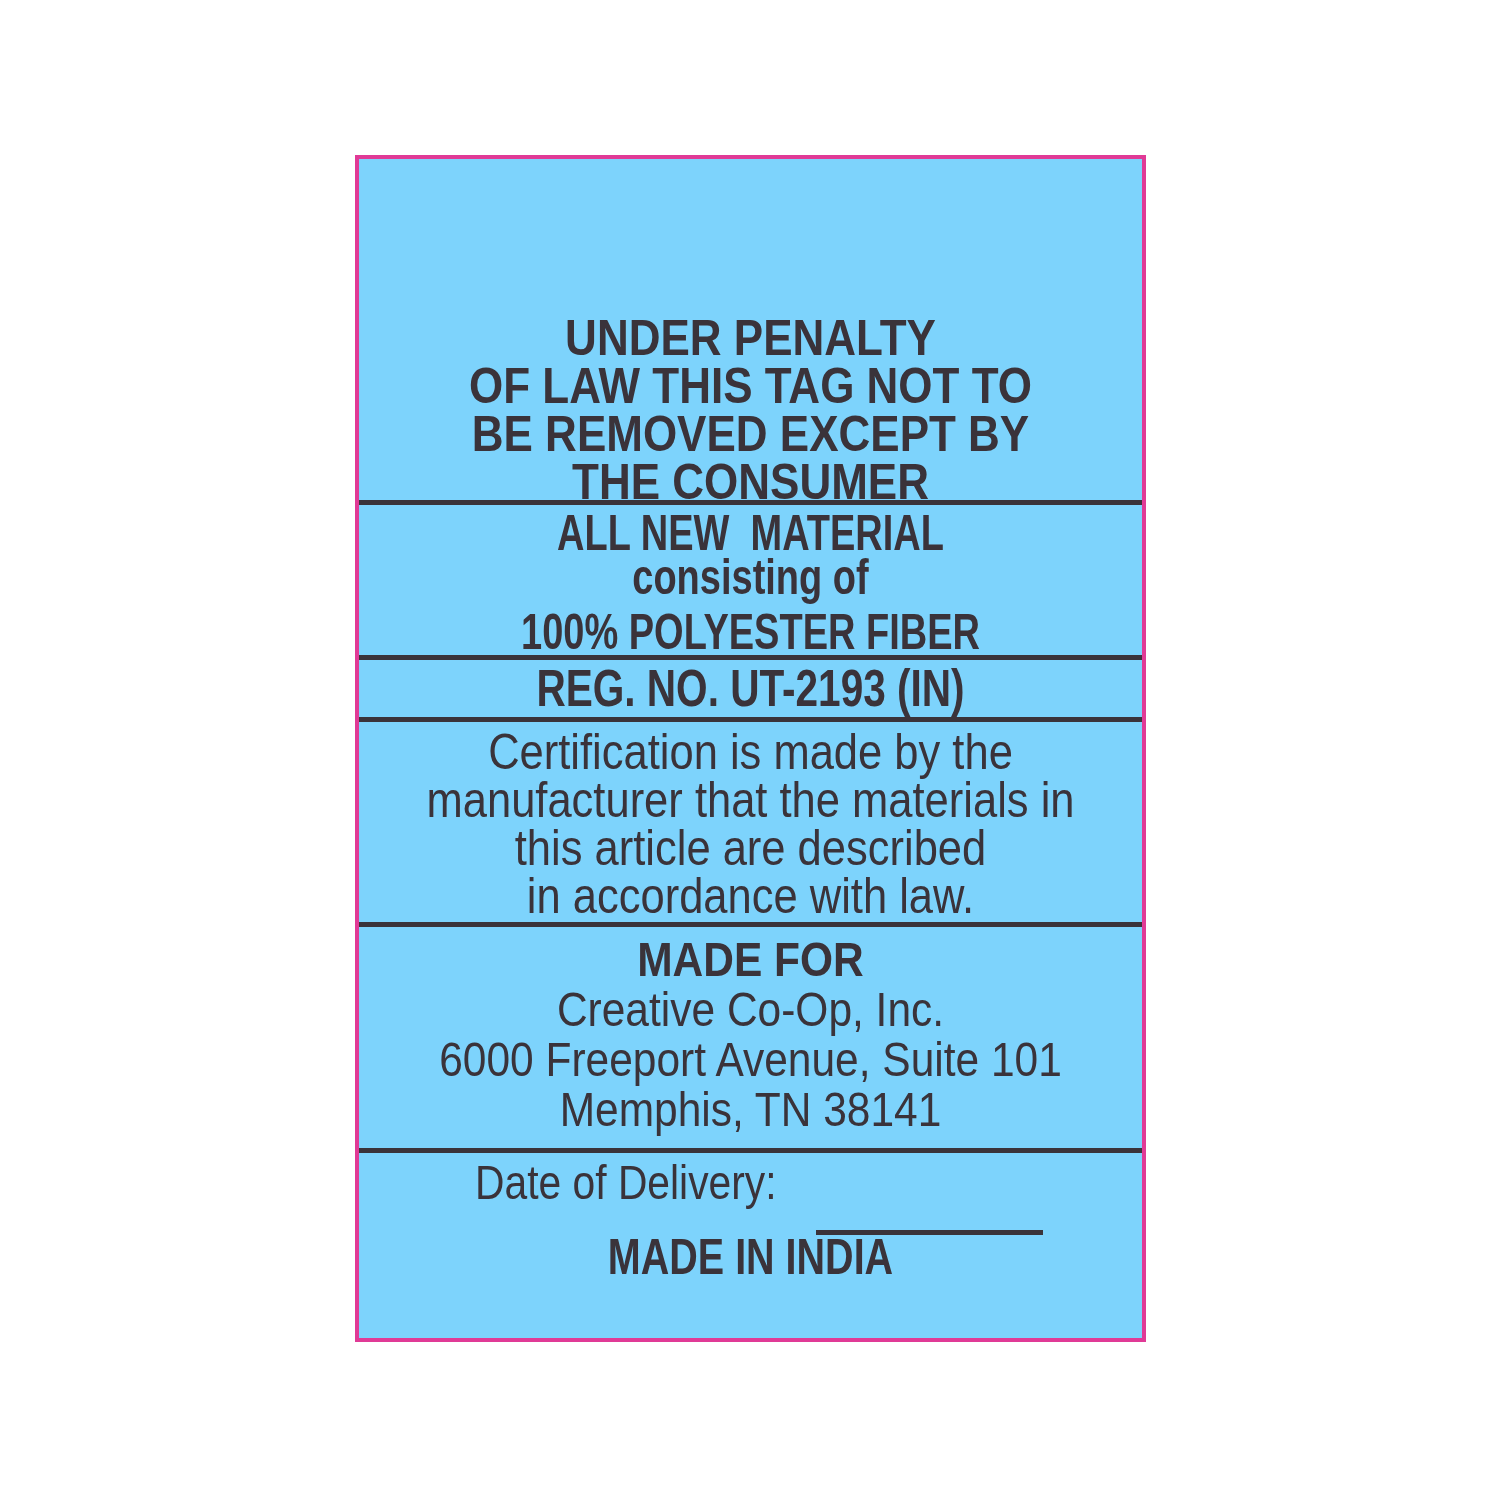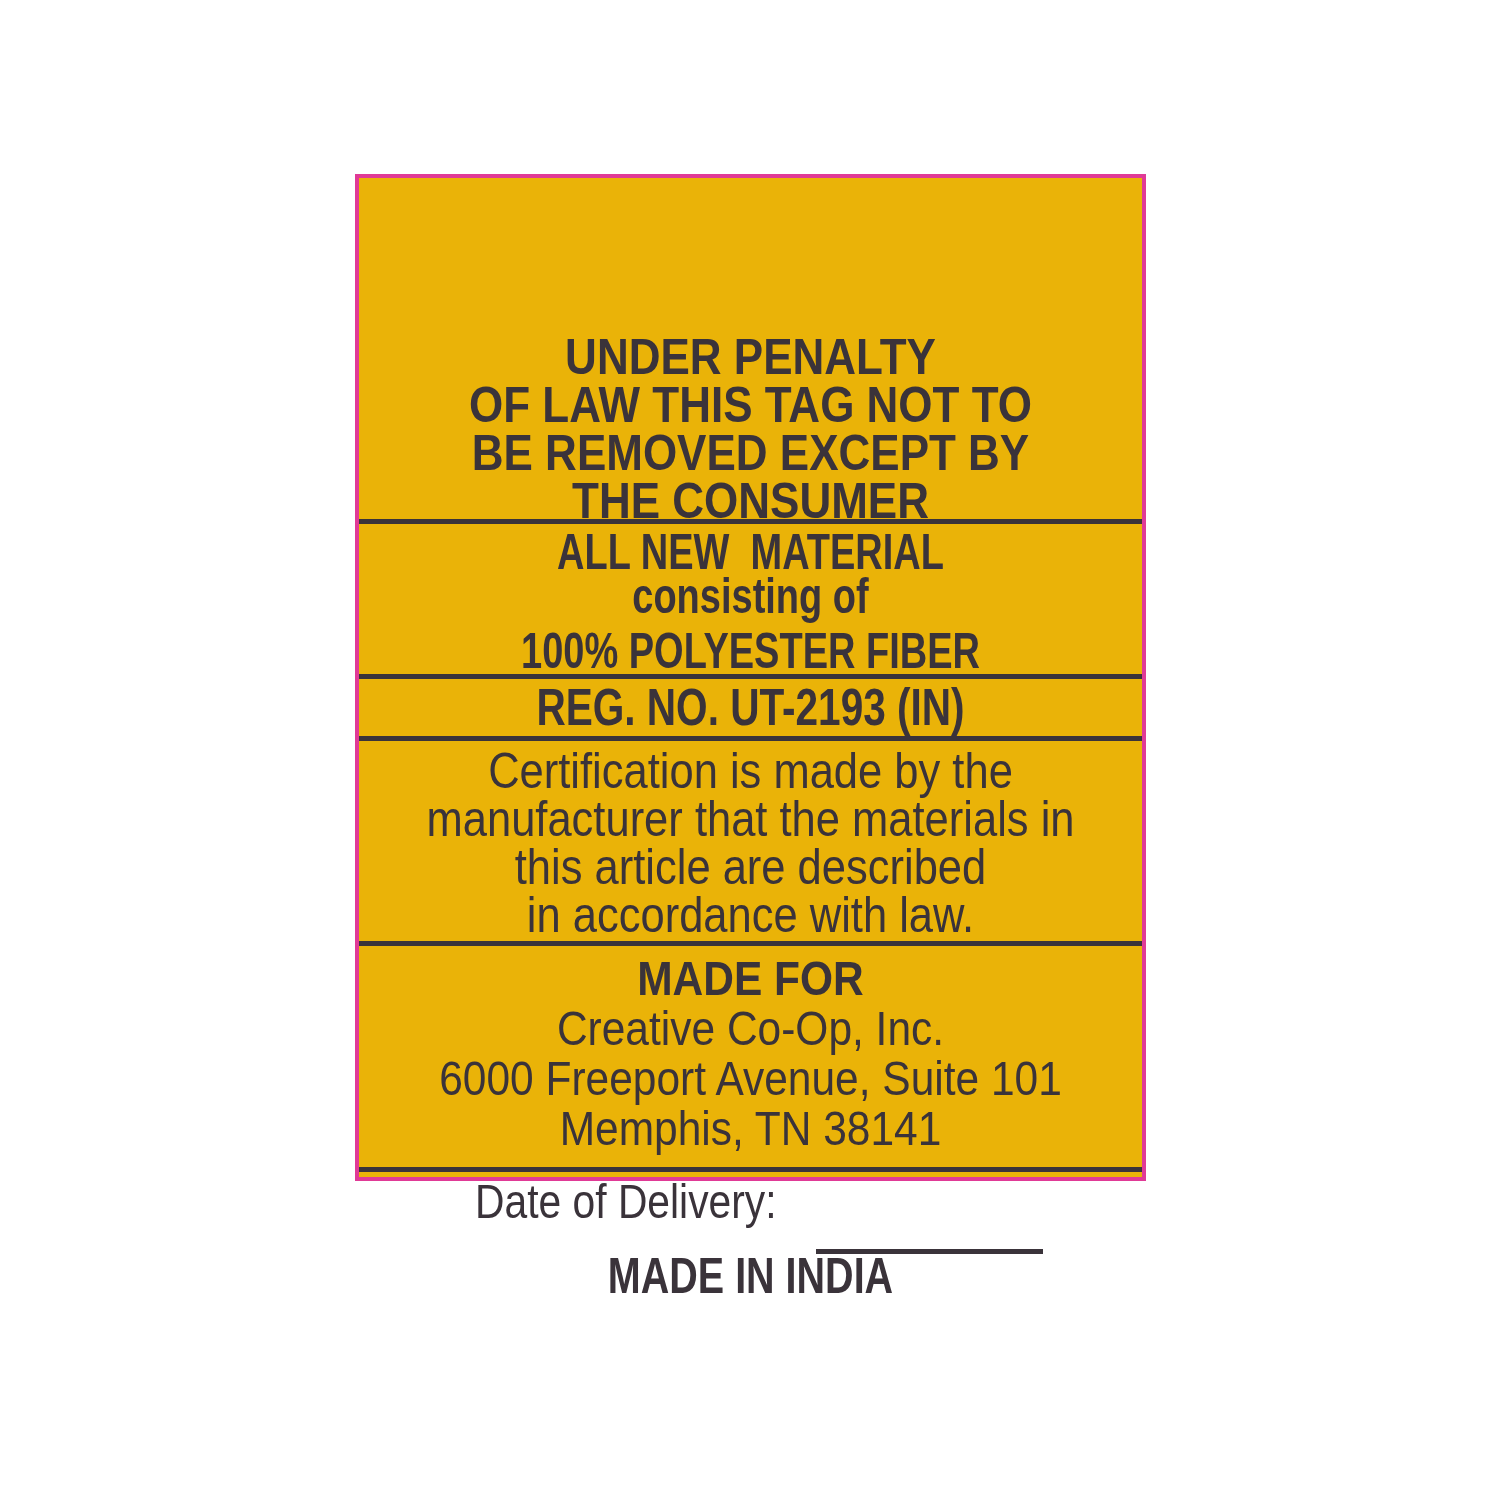--- a/index.html
+++ b/index.html
@@ -12,25 +12,24 @@
     width: 1500px;
     height: 1500px;
     font-family: "Liberation Sans", sans-serif;
     color: #3a333a;
   }
   .label {
     position: absolute;
     left: 355px;
     top: 155px;
     width: 791px;
-    height: 1007px;
+    height: 1187px;
     box-sizing: border-box;
     border: 4px solid #e03a96;
-    background: #eab308;
-    margin-top: 19px;
+    background: #7dd3fc;
   }
   .divider {
     position: absolute;
     left: 0;
     right: 0;
     height: 5px;
     background: #3a333a;
   }
   .d1 { top: 341px; }
   .d2 { top: 496px; }

